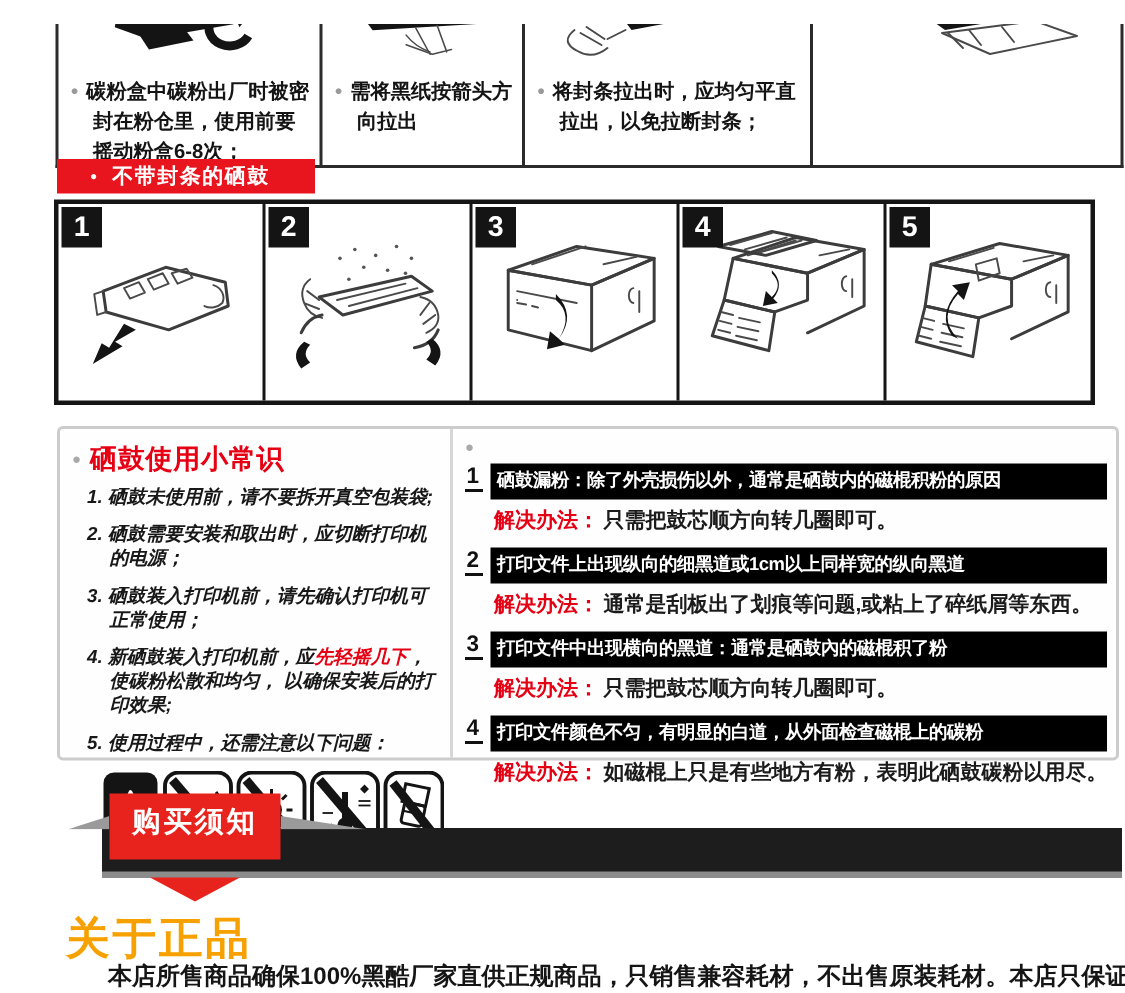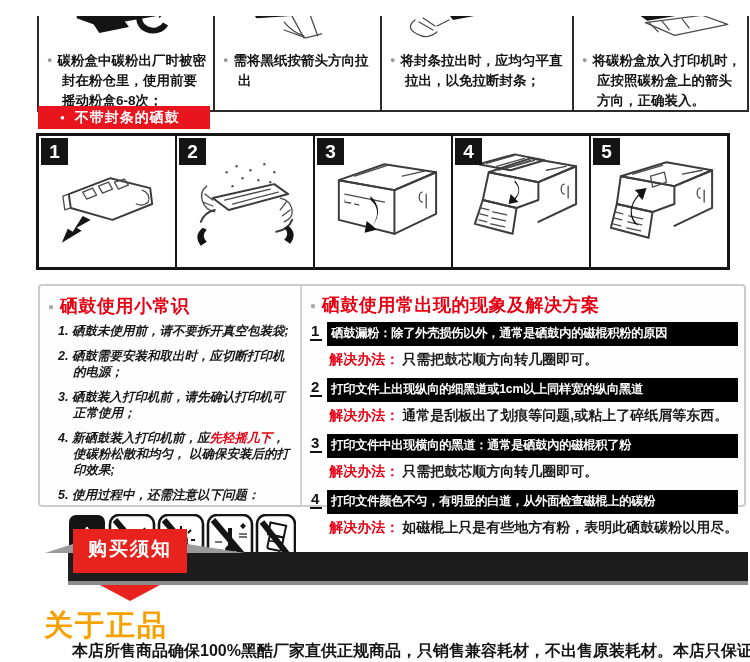--- a/index.html
+++ b/index.html
@@ -9,21 +9,21 @@
     font-family:"Liberation Sans","DejaVu Sans",sans-serif; overflow:hidden; color:#1a1a1a;
   }
   
   .top-table {
     position:absolute; left:37px; top:16px; width:712px; height:96px;
     display:flex; border-left:2px solid #2b2b2b; border-right:2px solid #2b2b2b; border-bottom:2px solid #2b2b2b;
     background:#fff;
   }
   .top-cell { position:relative; border-right:2px solid #2b2b2b; overflow:hidden; padding:34px 6px 4px 8px; }
   .top-cell:last-child { border-right:none; }
-  .tc1 { width:176px; } .tc2 { width:167px; } .tc3 { width:192px; } .tc4 { flex:1; }
+  .tc1 { width:176px; } .tc2 { width:135px; } .tc3 { width:192px; } .tc4 { flex:1; }
   .top-cell .illus { position:absolute; top:-6px; left:0; width:100%; height:38px; }
   .top-text { font-size:13.5px; font-weight:bold; line-height:20px; color:#141414; padding-left:15px; text-indent:-15px; }
   .dot { color:#9a9a9a; font-size:9px; margin-right:5px; vertical-align:2px; }
   
   .seal-badge {
     position:absolute; left:38px; top:106px; width:172px; height:23px; background:#e8141e;
     color:#fff; font-size:14px; font-weight:bold; display:flex; align-items:center; padding-left:22px; letter-spacing:1px;
   }
   .seal-badge .wdot { font-size:8px; margin-right:9px; }
   
@@ -114,21 +114,20 @@
       <path class="lnthin" d="M50,16 l12,-6"></path>
     </svg>
     <div class="top-text"><span class="dot">●</span><span>将封条拉出时，应均匀平直拉出，以免拉断封条；</span></div>
   </div>
   <div class="top-cell tc4">
     <svg class="illus" viewBox="0 0 189 38">
       <path class="blk" d="M55,-8 L125,-14 L140,0 L80,10 Z"></path>
       <path class="lnthin" d="M78,12 L140,4 L168,14 L110,26 Z"></path>
       <path class="lnthin" d="M96,10 l8,10 m14,-12 l8,10 m-44,-6 l10,10"></path>
     </svg>
-    <div class="top-text"><span class="dot">●</span><span>将碳粉盒放入打印机时，应按照碳粉盒上的箭头方向，正确装入。</span></div>
   </div>
 </div>
 
 <div class="seal-badge">
   <span class="wdot">●</span>
   <span>不带封条的硒鼓</span>
 </div>
 
 <div class="steps-box">
   <div class="step-cell">
@@ -266,21 +265,20 @@
           <line x1="201" y1="28" x2="215" y2="28" stroke="#141414" stroke-width="1.4"></line>
         </g>
         <line x1="194" y1="8" x2="224" y2="46" stroke="#141414" stroke-width="6"></line>
       </g>
     </svg>
   </div>
 
   <div class="issues-col">
     <div class="col-header">
       <span class="hdot">●</span>
-      <span class="col-title">硒鼓使用常出现的现象及解决方案</span>
     </div>
     <div class="issue">
       <span class="issue-num">1</span>
       <div class="issue-body">
         <div class="issue-bar">硒鼓漏粉：除了外壳损伤以外，通常是硒鼓内的磁棍积粉的原因</div>
         <div class="issue-sol"><span class="sol-label">解决办法：</span><span>只需把鼓芯顺方向转几圈即可。</span></div>
       </div>
     </div>
     <div class="issue">
       <span class="issue-num">2</span>

